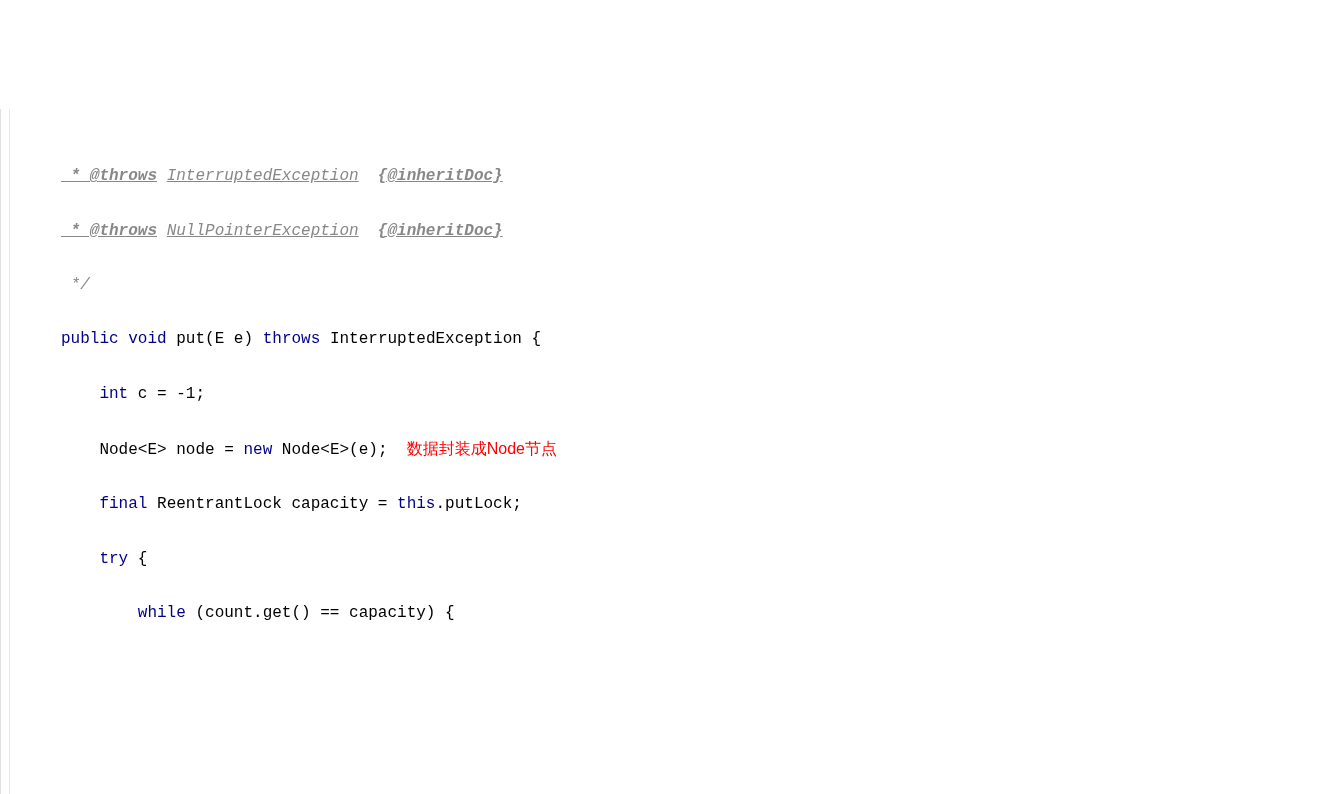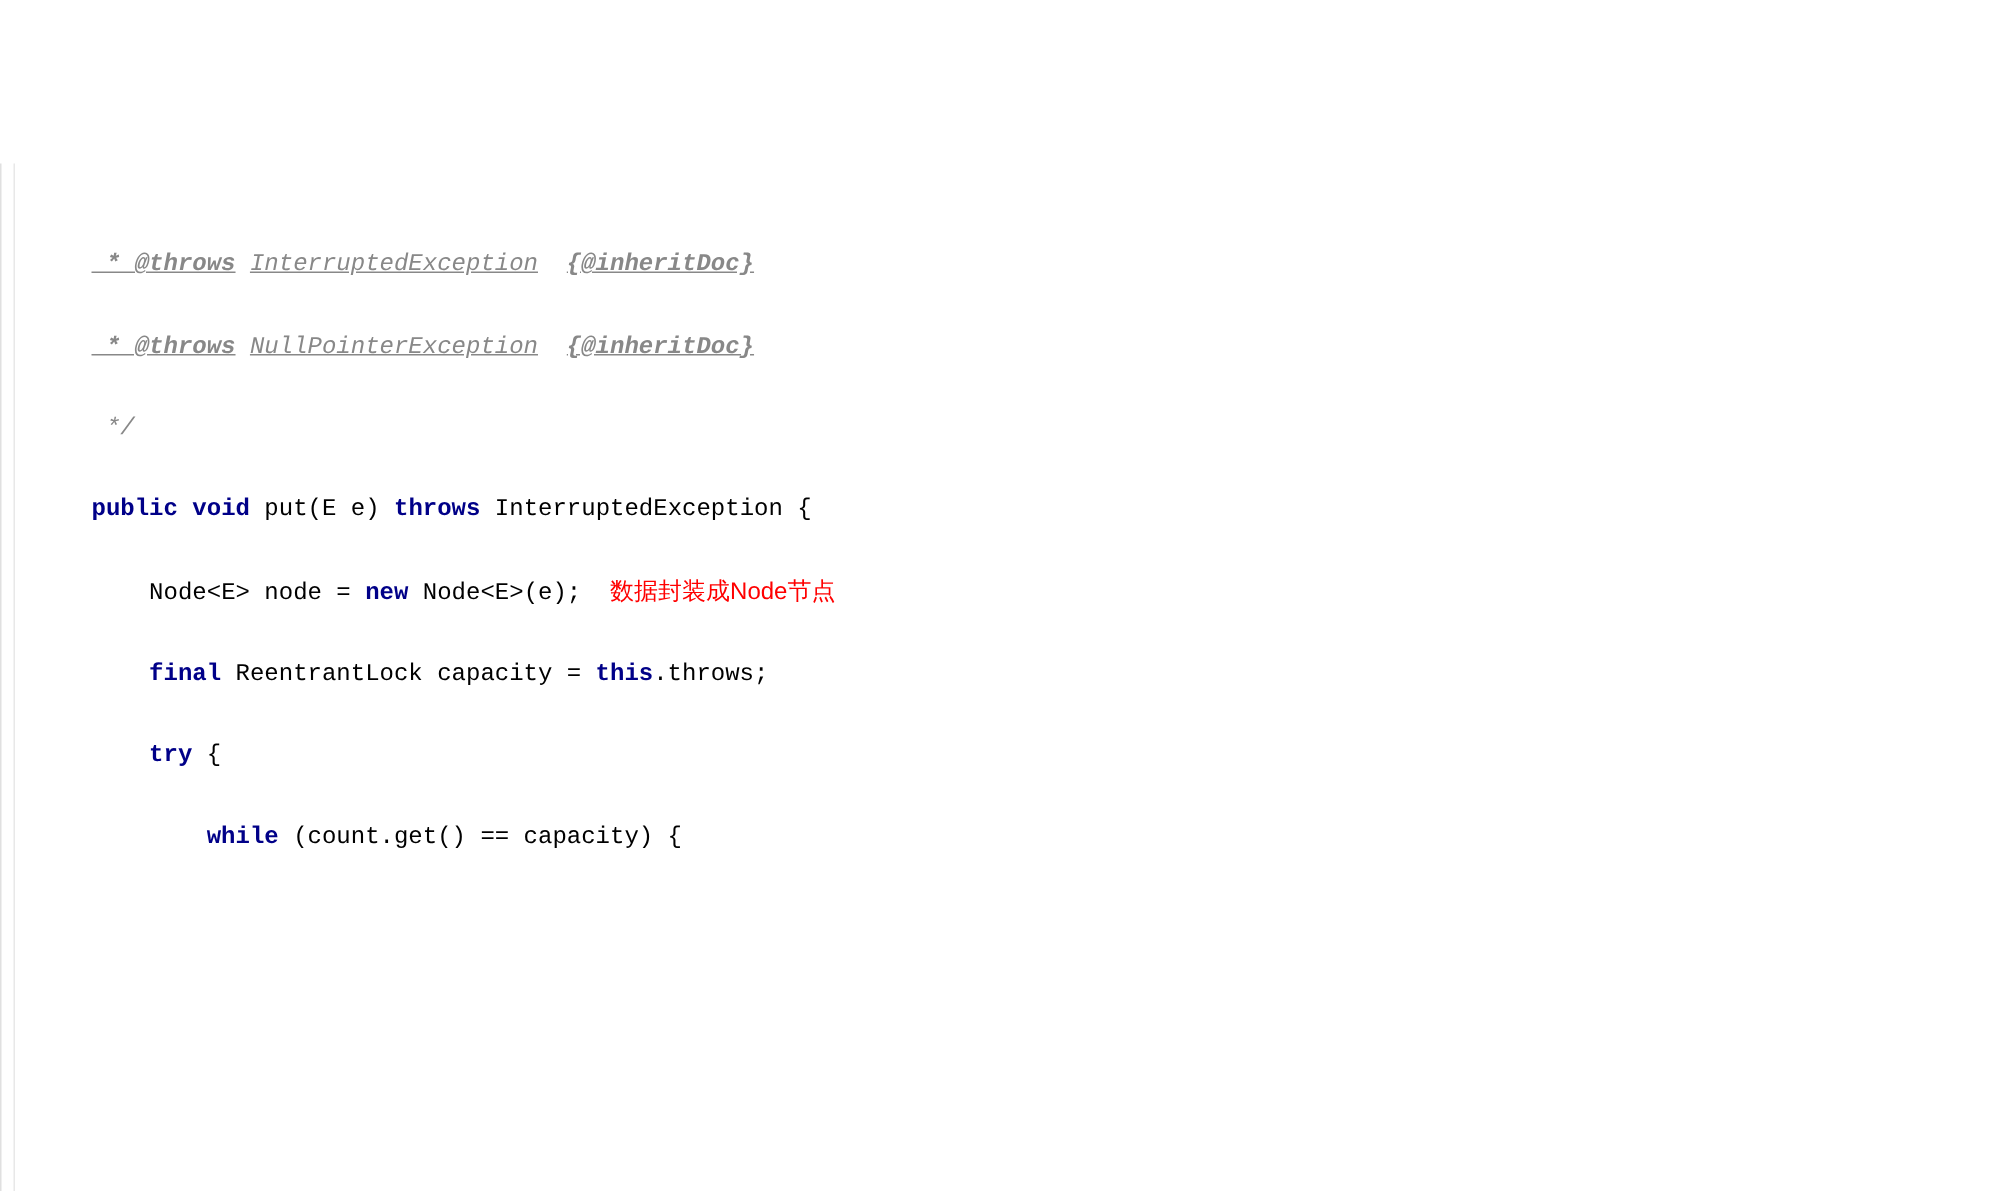--- a/index.html
+++ b/index.html
@@ -29,37 +29,38 @@
       width: 1px;
       background: #e8e8e8;
     }
     .line {
       display: block;
       padding-left: 40px;
     }
     .comment { color: #888888; font-style: italic; }
     .comment-bold { color: #888888; font-style: italic; font-weight: bold; text-align: right; }
     .underline { text-decoration: underline; }
-    .keyword { color: #000088; font-weight: bold; }
+    .keyword { color: #000088; font-weight: normal; }
     .type { color: #000000; }
     .annotation-red { color: #ff0000; font-family: 'Microsoft YaHei', 'SimSun', sans-serif; font-weight: normal; text-align: center; }
   </style>
 </head>
 <body>
 
 
 
 <div class="editor">
 <div class="gutter-border"></div>
 <span class="line"><span class="comment-bold underline"> * @throws</span><span class="comment"> </span><span class="comment underline">InterruptedException</span><span class="comment">  </span><span class="comment-bold underline">{@inheritDoc}</span></span>
 <span class="line"><span class="comment-bold underline"> * @throws</span><span class="comment"> </span><span class="comment underline">NullPointerException</span><span class="comment">  </span><span class="comment-bold underline">{@inheritDoc}</span></span>
 <span class="line"><span class="comment"> */</span></span>
 <span class="line"><span class="keyword">public</span> <span class="keyword">void</span> <span>put</span>(<span class="type">E</span><span> e) </span><span class="keyword">throws</span><span> InterruptedException </span><span>{</span></span>
+<span class="line">    <span class="keyword">int</span><span> c = -1;</span></span>
 <span class="line">    <span>Node&lt;</span><span>E</span><span>&gt; node = </span><span class="keyword">new</span><span> Node&lt;</span><span>E</span><span>&gt;(e);  </span><span class="annotation-red">数据封装成Node节点</span></span>
-<span class="line">    <span class="keyword">final</span><span> ReentrantLock capacity = </span><span class="keyword">this</span><span>.throws;</span></span>
+<span class="line">    <span class="keyword">final</span><span> ReentrantLock capacity = </span><span class="keyword">this</span><span>.putLock;</span></span>
 <span class="line">    <span class="keyword">try</span><span> {</span></span>
 <span class="line">        <span class="keyword">while</span><span> (count.get() == capacity) {</span></span>
 
 
 
 
 
 
 
 

